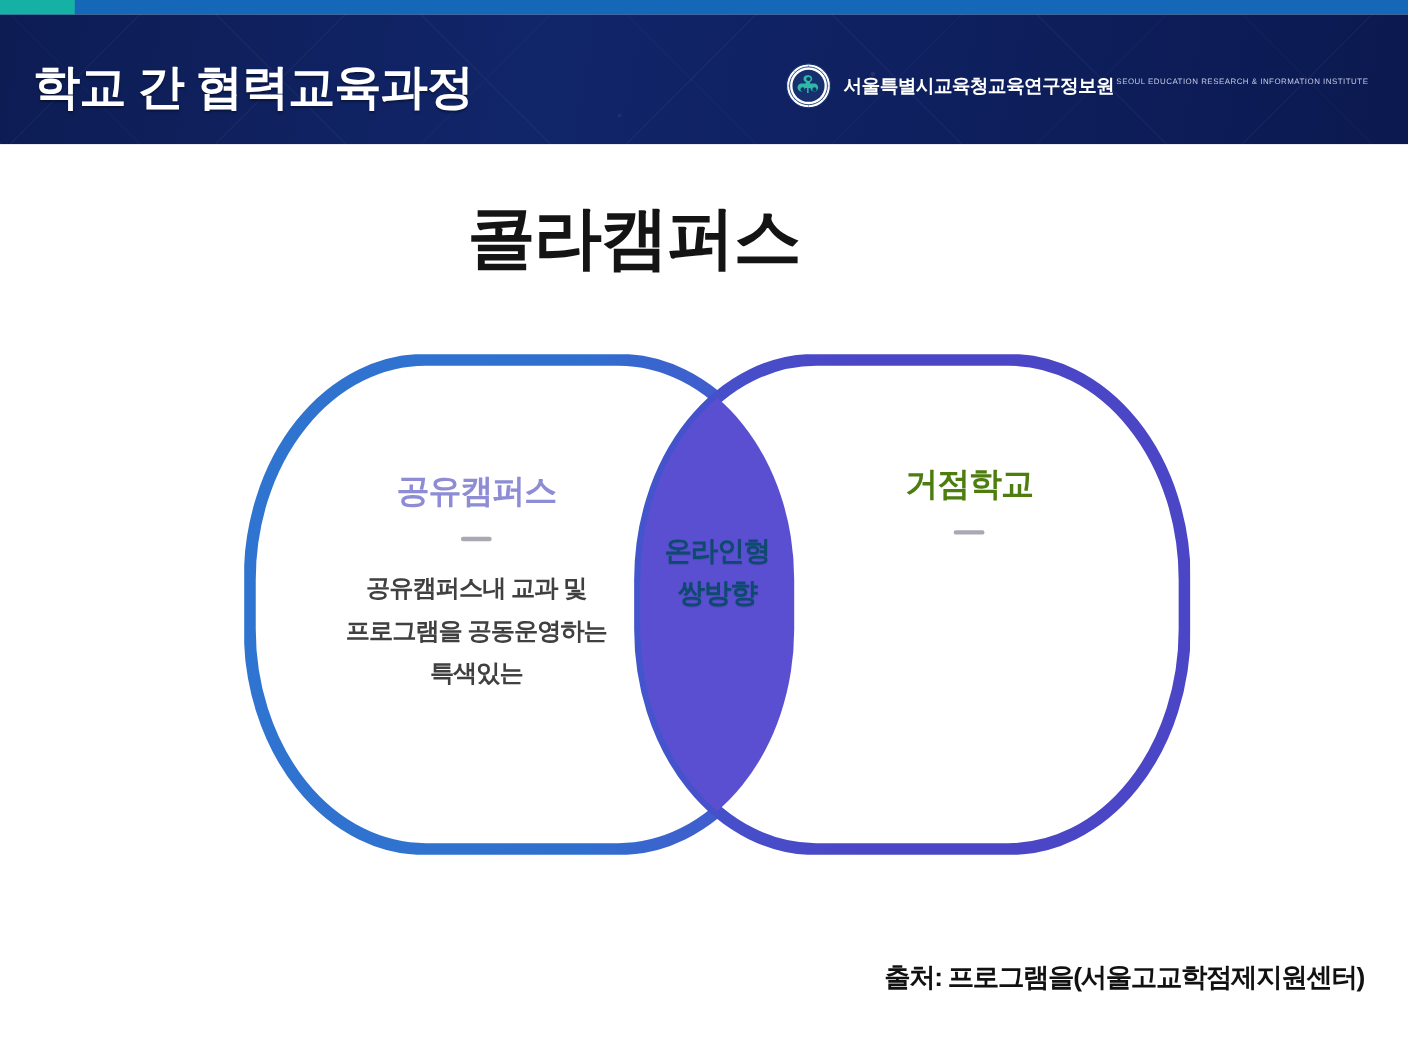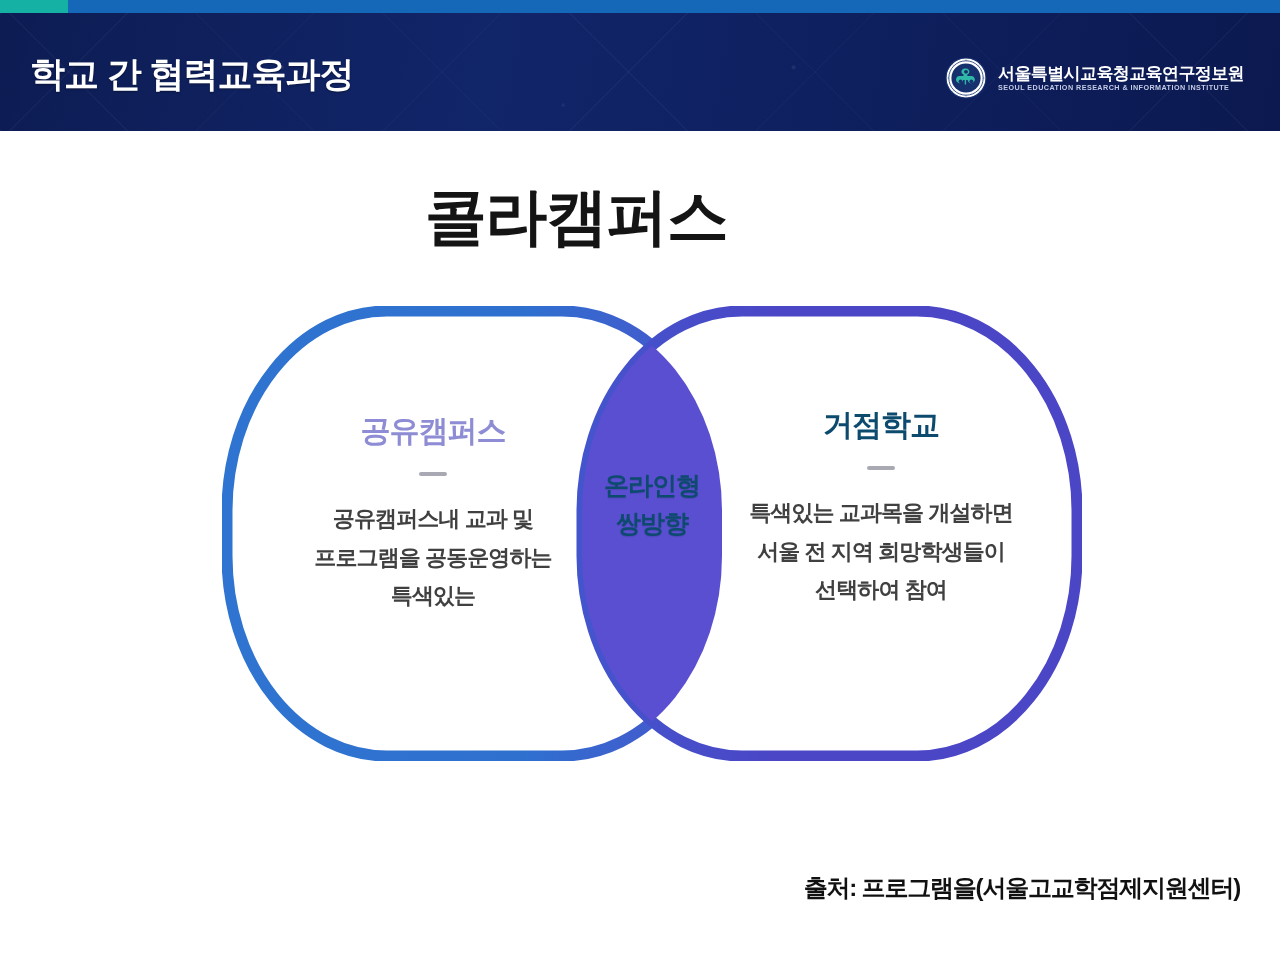--- a/index.html
+++ b/index.html
@@ -67,21 +67,21 @@
     background:
       repeating-linear-gradient(135deg, rgba(255,255,255,0.030) 0 1px, rgba(255,255,255,0) 1px 132px),
       repeating-linear-gradient(45deg,  rgba(255,255,255,0.030) 0 1px, rgba(255,255,255,0) 1px 132px);
     pointer-events: none;
   }
 
   .header-title {
     position: absolute;
     left: 30px;
     top: 38px;
-    font-size: 35px;
+    font-size: 43px;
     font-weight: 700;
     color: #ffffff;
     letter-spacing: -1px;
     white-space: nowrap;
     text-shadow: 0 1px 2px rgba(0,0,0,0.35);
     z-index: 2;
   }
 
   
   .logo-block {
@@ -94,34 +94,34 @@
     z-index: 2;
   }
   .logo-seal {
     width: 42px;
     height: 42px;
     flex: 0 0 42px;
     position: relative;
   }
   .logo-words {
     display: flex;
-    flex-direction: column;
+    flex-direction: row;
     gap: 2px;
   }
   .logo-name-ko {
     font-size: 17px;
     font-weight: 700;
     color: #ffffff;
     letter-spacing: -0.6px;
     white-space: nowrap;
     line-height: 1;
   }
   .logo-name-en {
     font-size: 7.2px;
-    font-weight: 700;
+    font-weight: 400;
     color: #c4cbe6;
     letter-spacing: 0.45px;
     white-space: nowrap;
     line-height: 1;
   }
 
   
   .main-title {
     position: absolute;
     top: 186px;
@@ -132,21 +132,21 @@
     font-weight: 700;
     color: #141414;
     letter-spacing: -1.5px;
     line-height: 1;
   }
 
   
   .venn-wrap {
     position: absolute;
     left: 222px;
-    top: 306px;
+    top: 322px;
     width: 860px;
     height: 455px;
   }
   .venn-svg {
     position: absolute;
     inset: 0;
     width: 860px;
     height: 455px;
   }
 
@@ -160,21 +160,21 @@
   .panel-right { right: 18px; width: 366px; }
 
   .panel-heading {
     font-size: 30px;
     font-weight: 700;
     letter-spacing: -1px;
     line-height: 1;
     white-space: nowrap;
   }
   .panel-heading.left  { color: #8e8cd4; margin-top: 110px; }
-  .panel-heading.right { color: #0c4a6e; margin-top: 104px; }
+  .panel-heading.right { color: #4d7c0f; margin-top: 104px; }
 
   .panel-divider {
     width: 28px;
     height: 4px;
     background: #a9a9b4;
     border-radius: 2px;
     margin: 26px auto 24px auto;
   }
 
   .panel-body {
@@ -306,25 +306,20 @@
       <div class="panel-body">
         <div class="line">공유캠퍼스내 교과 및</div>
         <div class="line">프로그램을 공동운영하는</div>
         <div class="line">특색있는</div>
       </div>
     </div>
 
     <div class="venn-panel panel-right">
       <div class="panel-heading right">거점학교</div>
       <div class="panel-divider"></div>
-      <div class="panel-body">
-        <div class="line">특색있는 교과목을 개설하면</div>
-        <div class="line">서울 전 지역 희망학생들이</div>
-        <div class="line">선택하여 참여</div>
-      </div>
     </div>
 
     <div class="lens-text">
       <div class="line">온라인형</div>
       <div class="line">쌍방향</div>
     </div>
 
   </div>
 
   <div class="source">출처: 프로그램을(서울고교학점제지원센터)</div>

